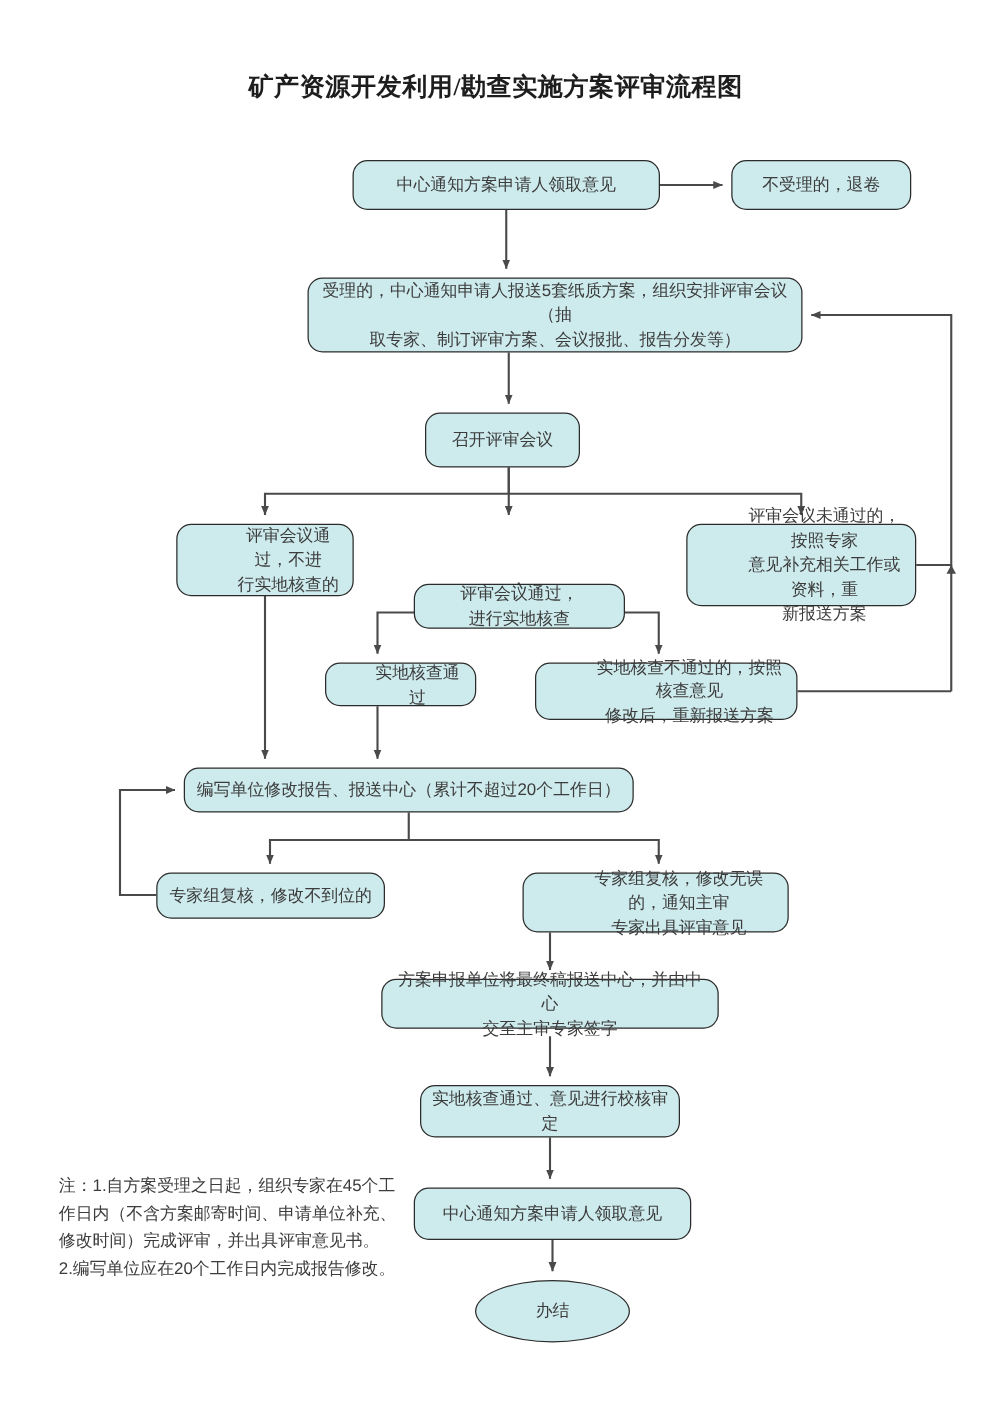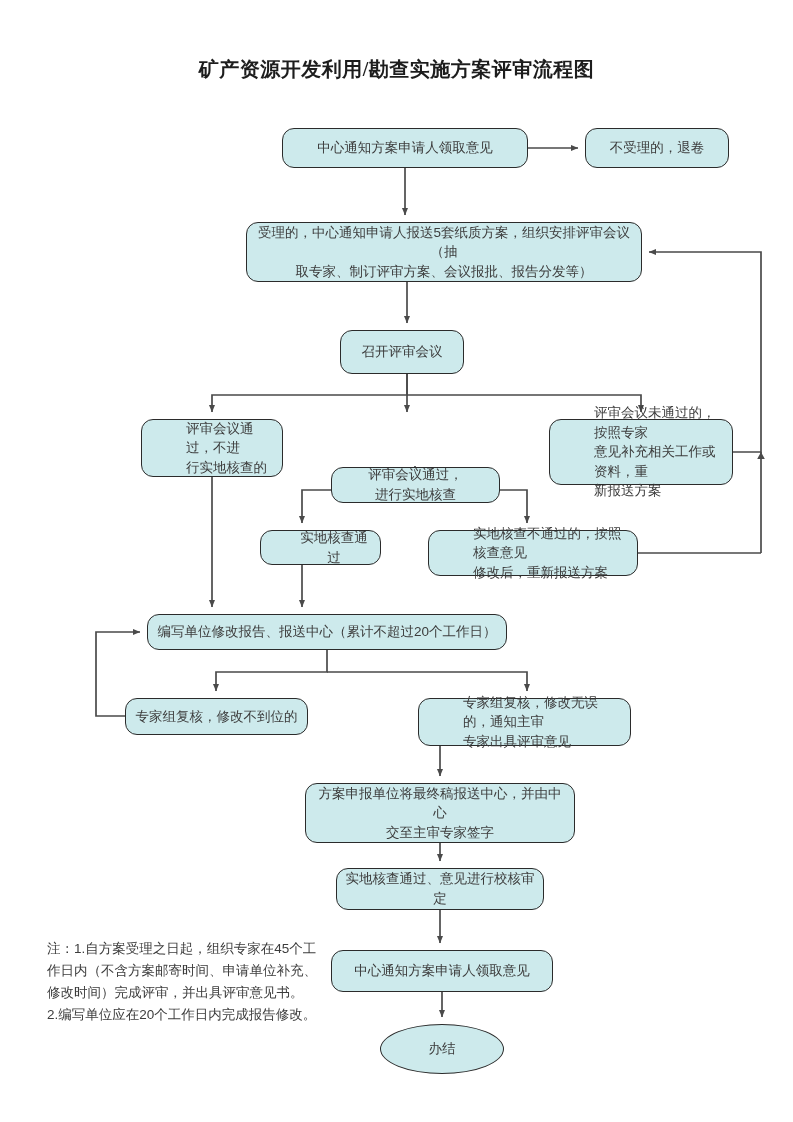--- a/index.html
+++ b/index.html
@@ -13,21 +13,21 @@
     font-family:"Liberation Serif","DejaVu Serif",serif;
     font-size:20px;font-weight:bold;color:#1d1d1d;letter-spacing:0.5px;
   }
   .node{
     position:absolute;box-sizing:border-box;
     background:#cdeaec;border:1.6px solid #2b2b2b;border-radius:12px;
     display:flex;align-items:center;justify-content:center;
     text-align:center;font-size:13.5px;line-height:1.45;color:#3c3c3c;
     padding:3px 7px;white-space:pre-line;
   }
-  .node.left-align{justify-content:flex-start;text-align:left;padding-left:44px;}
+  .node.left-align{justify-content:flex-start;text-align:center;padding-left:44px;}
   .node.terminal{border-radius:50%;font-size:13.5px;}
   #svg-edges{position:absolute;left:0;top:0;width:793px;height:1122px;pointer-events:none;}
   #notes{
     position:absolute;left:47px;top:938px;width:272px;
     font-size:13.5px;line-height:1.62;color:#3c3c3c;white-space:pre-line;
   }
 </style>
 </head>
 <body>
 
@@ -107,21 +107,21 @@
 <div class="node left-align" style="left:428px;top:530px;width:210px;height:46px;">实地核查不通过的，按照核查意见
 修改后，重新报送方案</div>
 
 <div class="node" style="left:147px;top:614px;width:360px;height:36px;">编写单位修改报告、报送中心（累计不超过20个工作日）</div>
 
 <div class="node" style="left:125px;top:698px;width:183px;height:37px;">专家组复核，修改不到位的</div>
 
 <div class="node left-align" style="left:418px;top:698px;width:213px;height:48px;">专家组复核，修改无误的，通知主审
 专家出具评审意见</div>
 
-<div class="node" style="left:305px;top:783px;width:270px;height:60px;">方案申报单位将最终稿报送中心，并由中心
+<div class="node" style="left:305px;top:783px;width:270px;height:40px;">方案申报单位将最终稿报送中心，并由中心
 交至主审专家签字</div>
 
 <div class="node" style="left:336px;top:868px;width:208px;height:42px;">实地核查通过、意见进行校核审定</div>
 
 <div class="node" style="left:331px;top:950px;width:222px;height:42px;">中心通知方案申请人领取意见</div>
 
 <div class="node terminal" style="left:380px;top:1024px;width:124px;height:50px;">办结</div>
 
 <div id="notes">注：1.自方案受理之日起，组织专家在45个工作日内（不含方案邮寄时间、申请单位补充、修改时间）完成评审，并出具评审意见书。
 2.编写单位应在20个工作日内完成报告修改。</div>

